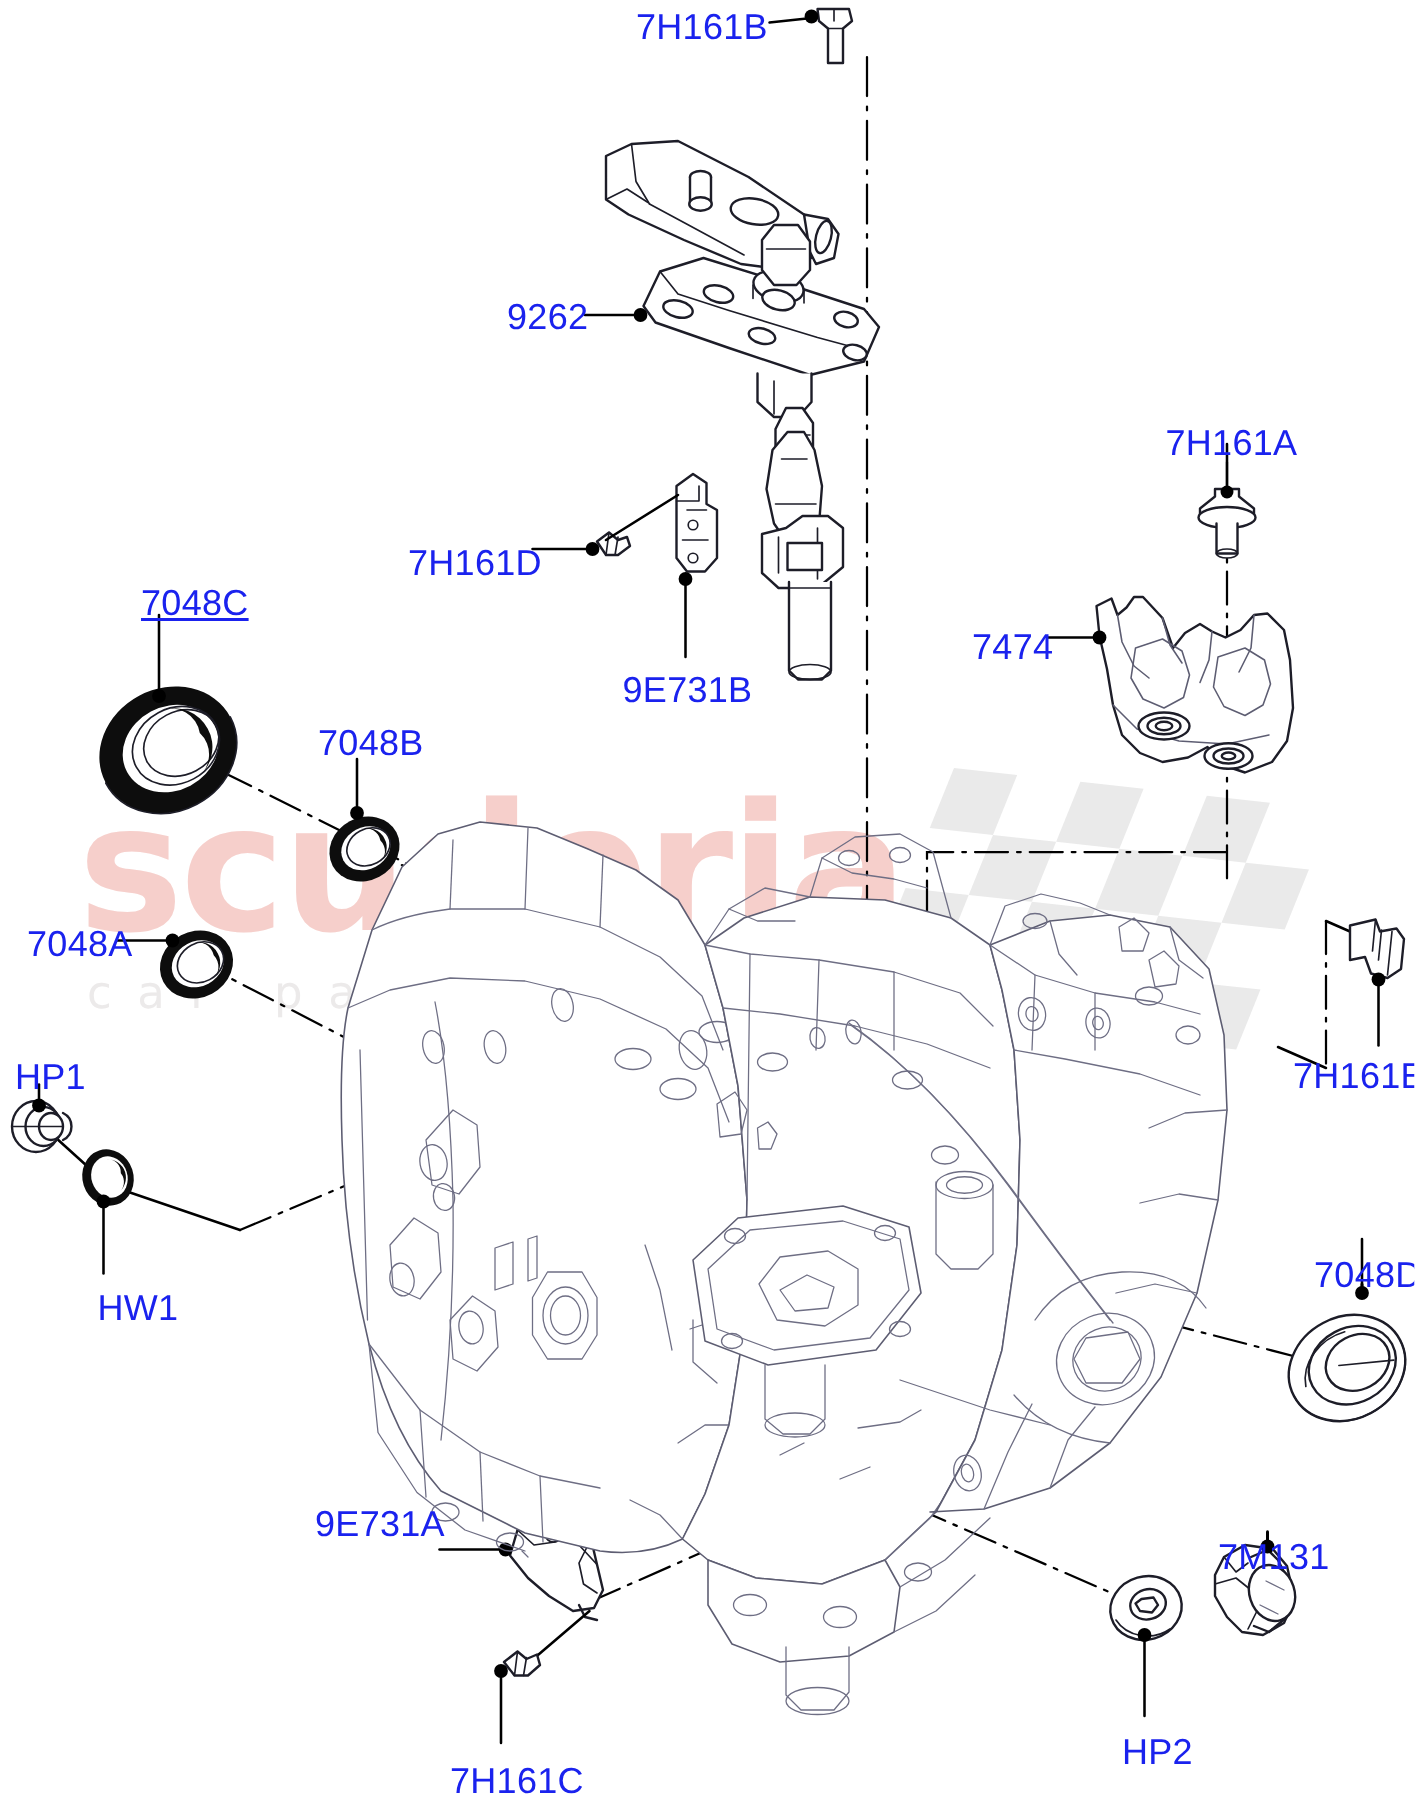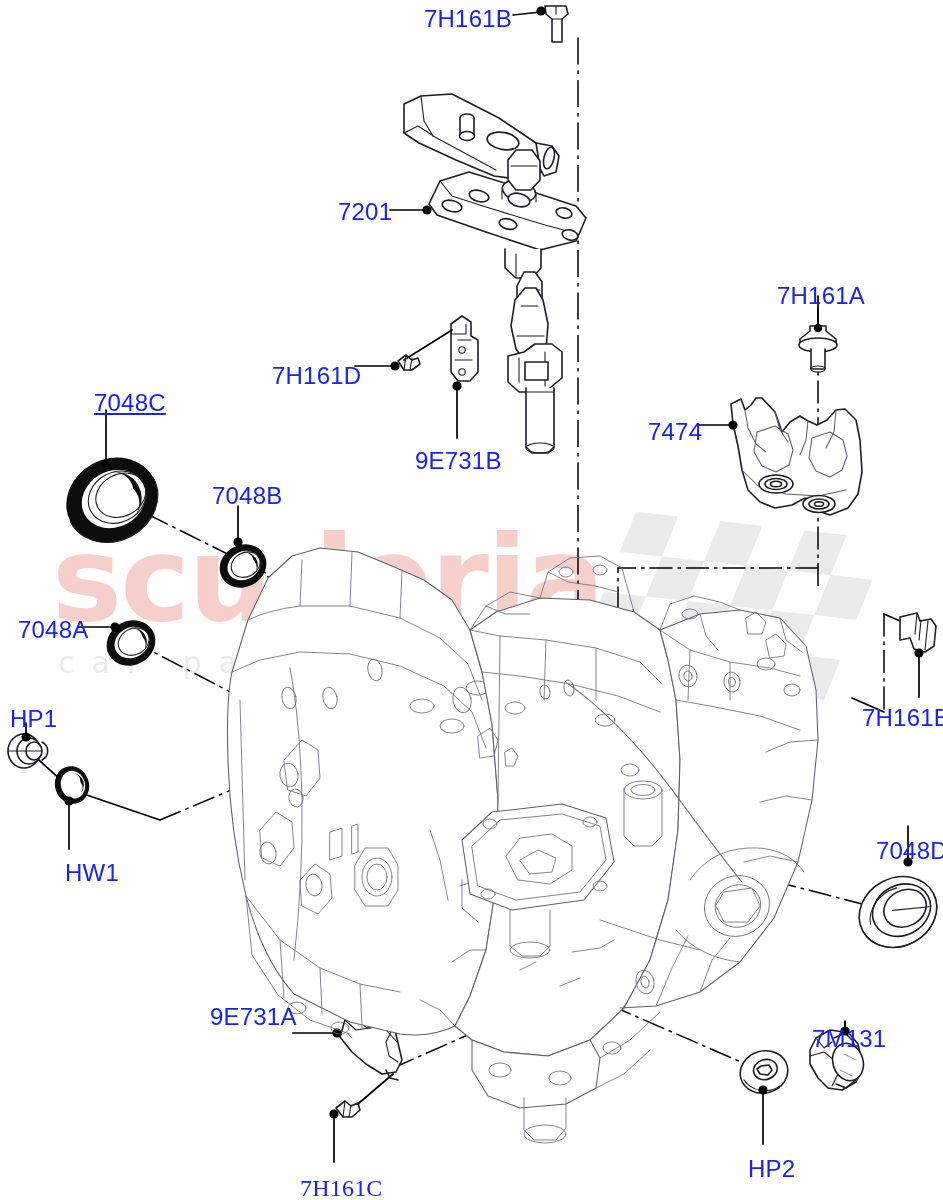--- a/index.html
+++ b/index.html
@@ -513,30 +513,30 @@
       <path class="hsT" d="M568 684 Q622 722 674 792 Q712 844 742 882"></path>
       <path class="hsT" d="M600 920 L660 940 L700 950"></path>
       <path class="hsT" d="M572 952 L600 948 L614 940"></path>
       <path class="hsT" d="M560 986 L580 978"></path>
       <path class="hsT" d="M520 970 L536 962"></path>
     </g>
 
   </svg>
 
   <div class="lbl" style="left:424px; top:7px;">7H161B</div>
-  <div class="lbl" style="left:338px; top:200px;">7201</div>
+  <div class="lbl" style="left:338px; top:200px;">9262</div>
   <div class="lbl" style="left:777px; top:284px;text-align:center;">7H161A</div>
   <div class="lbl" style="left:272px; top:364px;">7H161D</div>
   <div class="lbl" style="left:94px;  top:391px;text-decoration:underline;">7048C</div>
   <div class="lbl" style="left:648px; top:420px;">7474</div>
   <div class="lbl" style="left:415px; top:449px;">9E731B</div>
   <div class="lbl" style="left:212px; top:484px;">7048B</div>
   <div class="lbl" style="left:18px;  top:618px;">7048A</div>
   <div class="lbl" style="left:10px;  top:707px;">HP1</div>
   <div class="lbl" style="left:862px; top:706px;">7H161E</div>
   <div class="lbl" style="left:50px;  top:861px;margin-left:15px;">HW1</div>
   <div class="lbl" style="left:876px; top:839px;">7048D</div>
   <div class="lbl" style="left:210px; top:1005px;">9E731A</div>
   <div class="lbl" style="left:812px; top:1003px;margin-top:24px;">7M131</div>
   <div class="lbl" style="left:748px; top:1157px;">HP2</div>
-  <div class="lbl" style="left:300px; top:1176px;font-family:Liberation Serif, serif;">7H161C</div>
+  <div class="lbl" style="left:300px; top:1176px;">7H161C</div>
 
 </div>
 
 </body></html>

